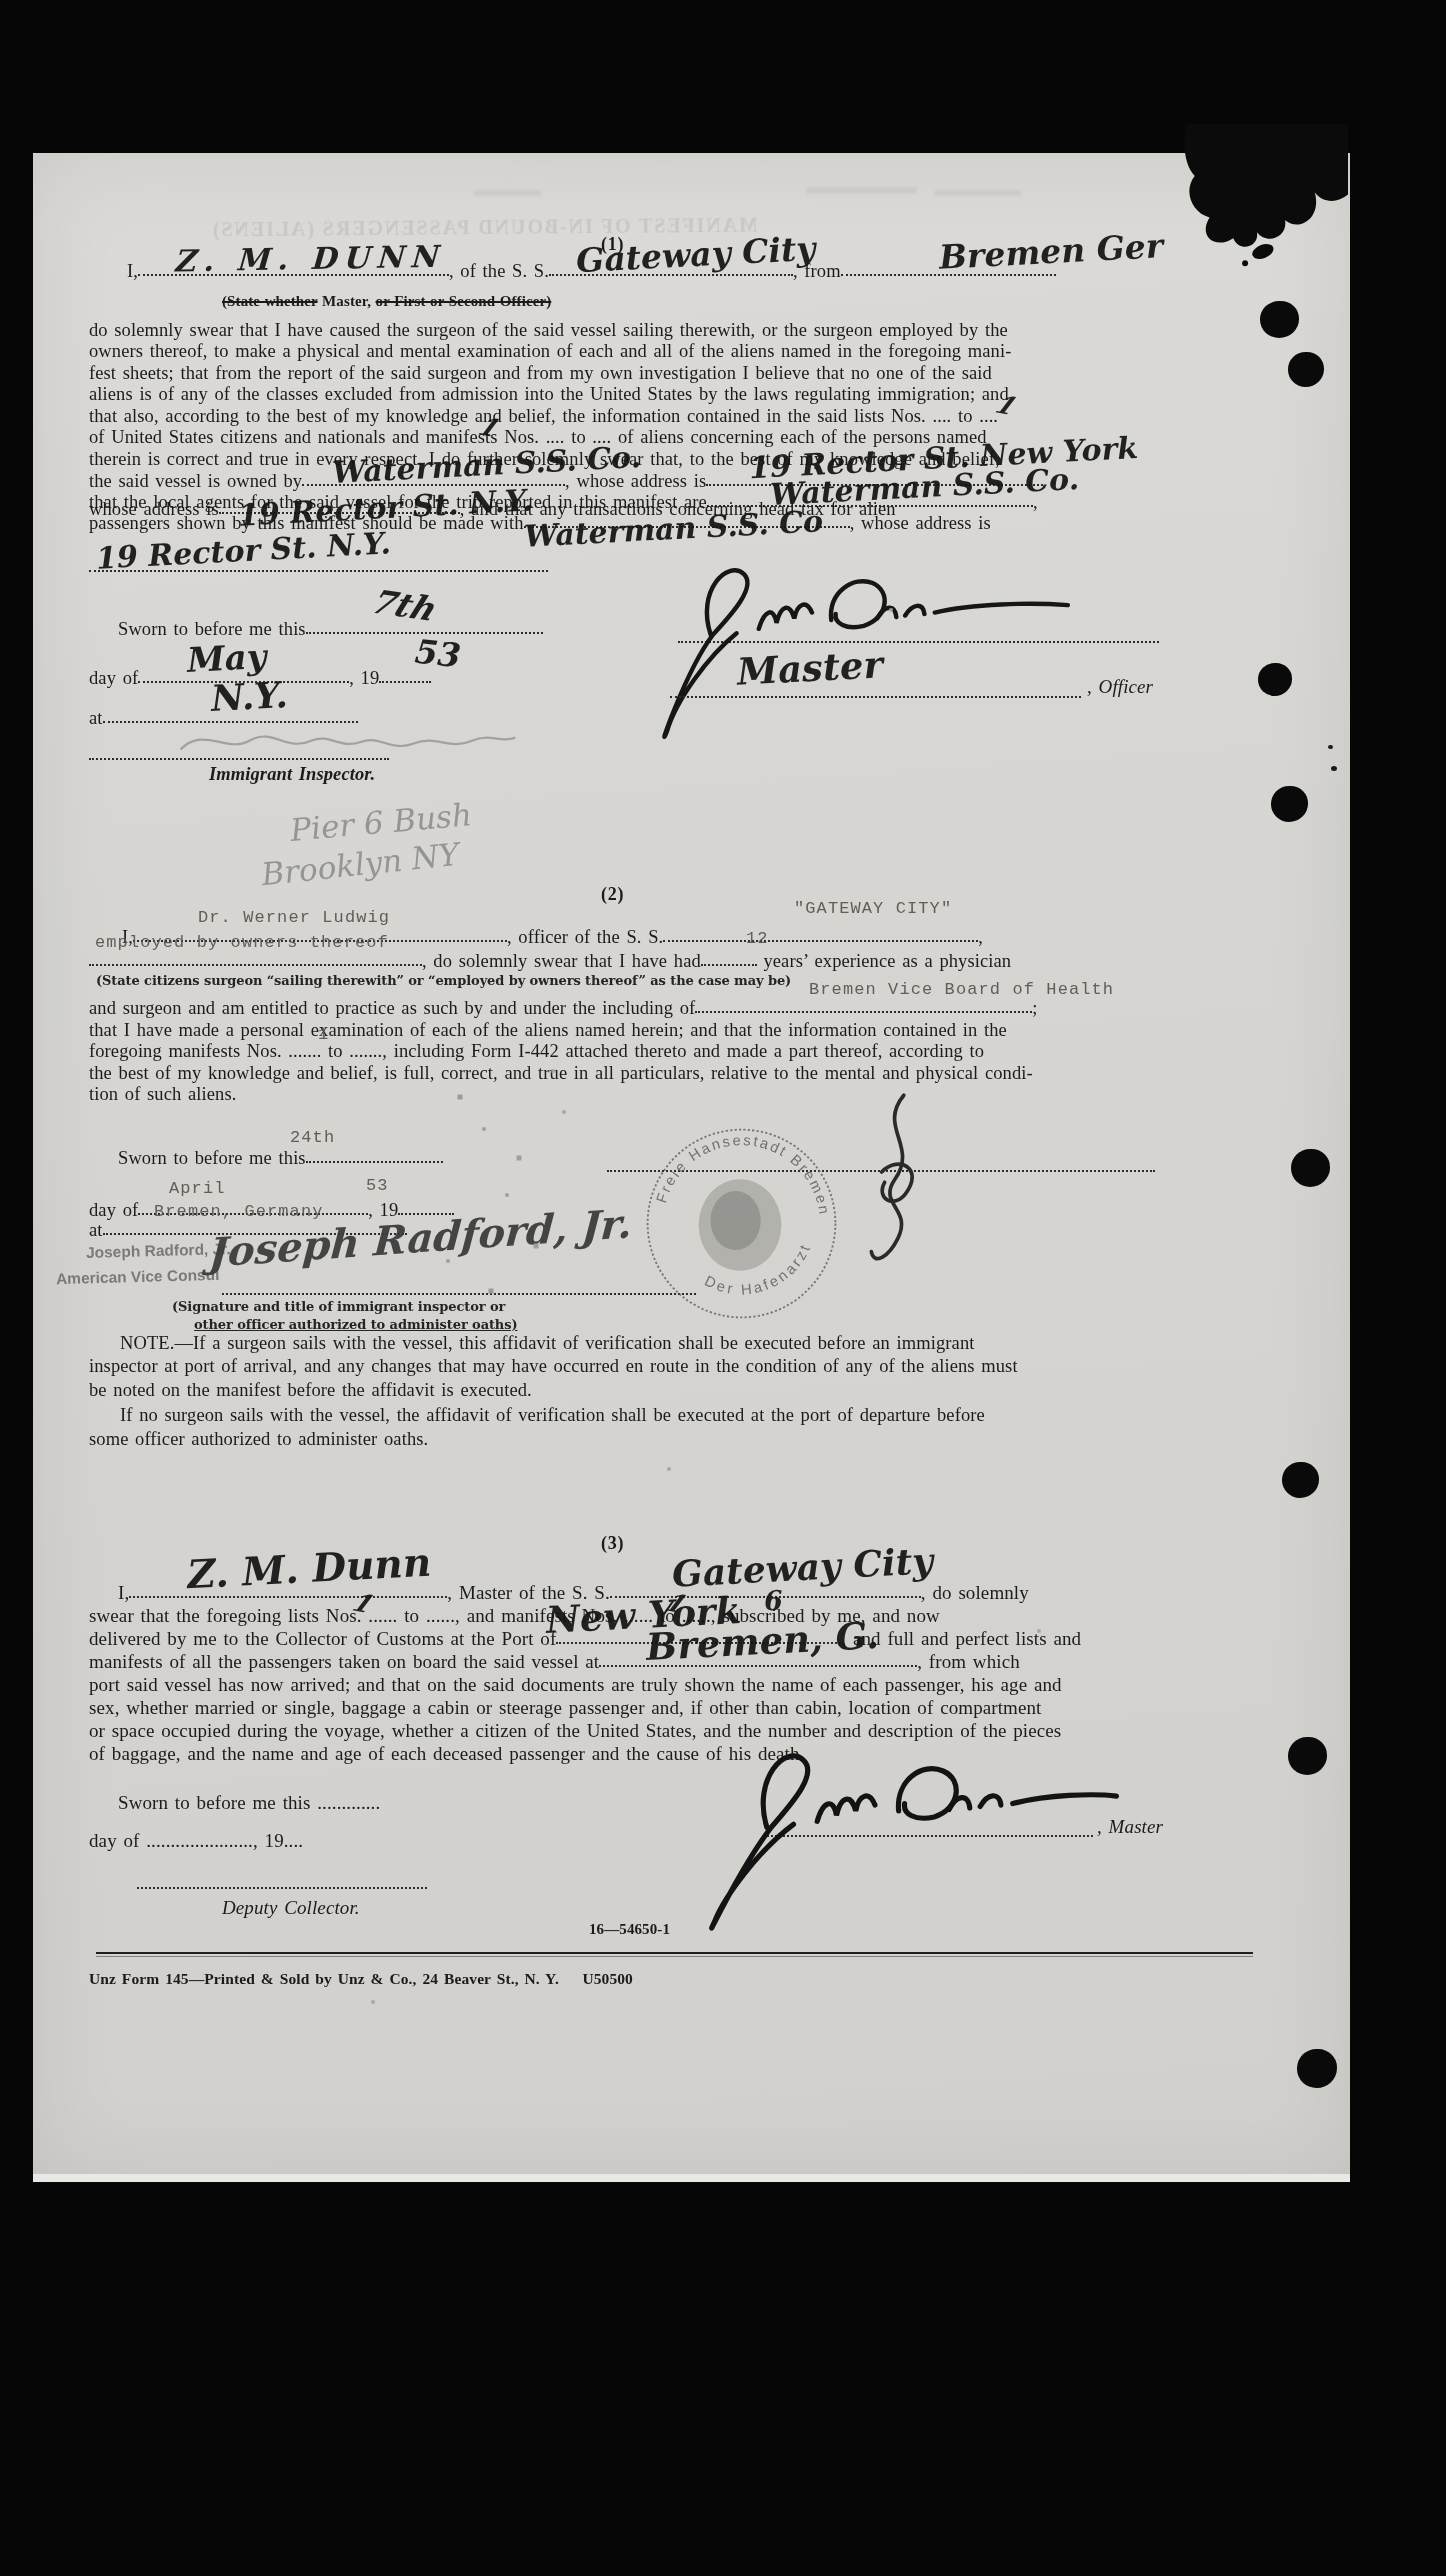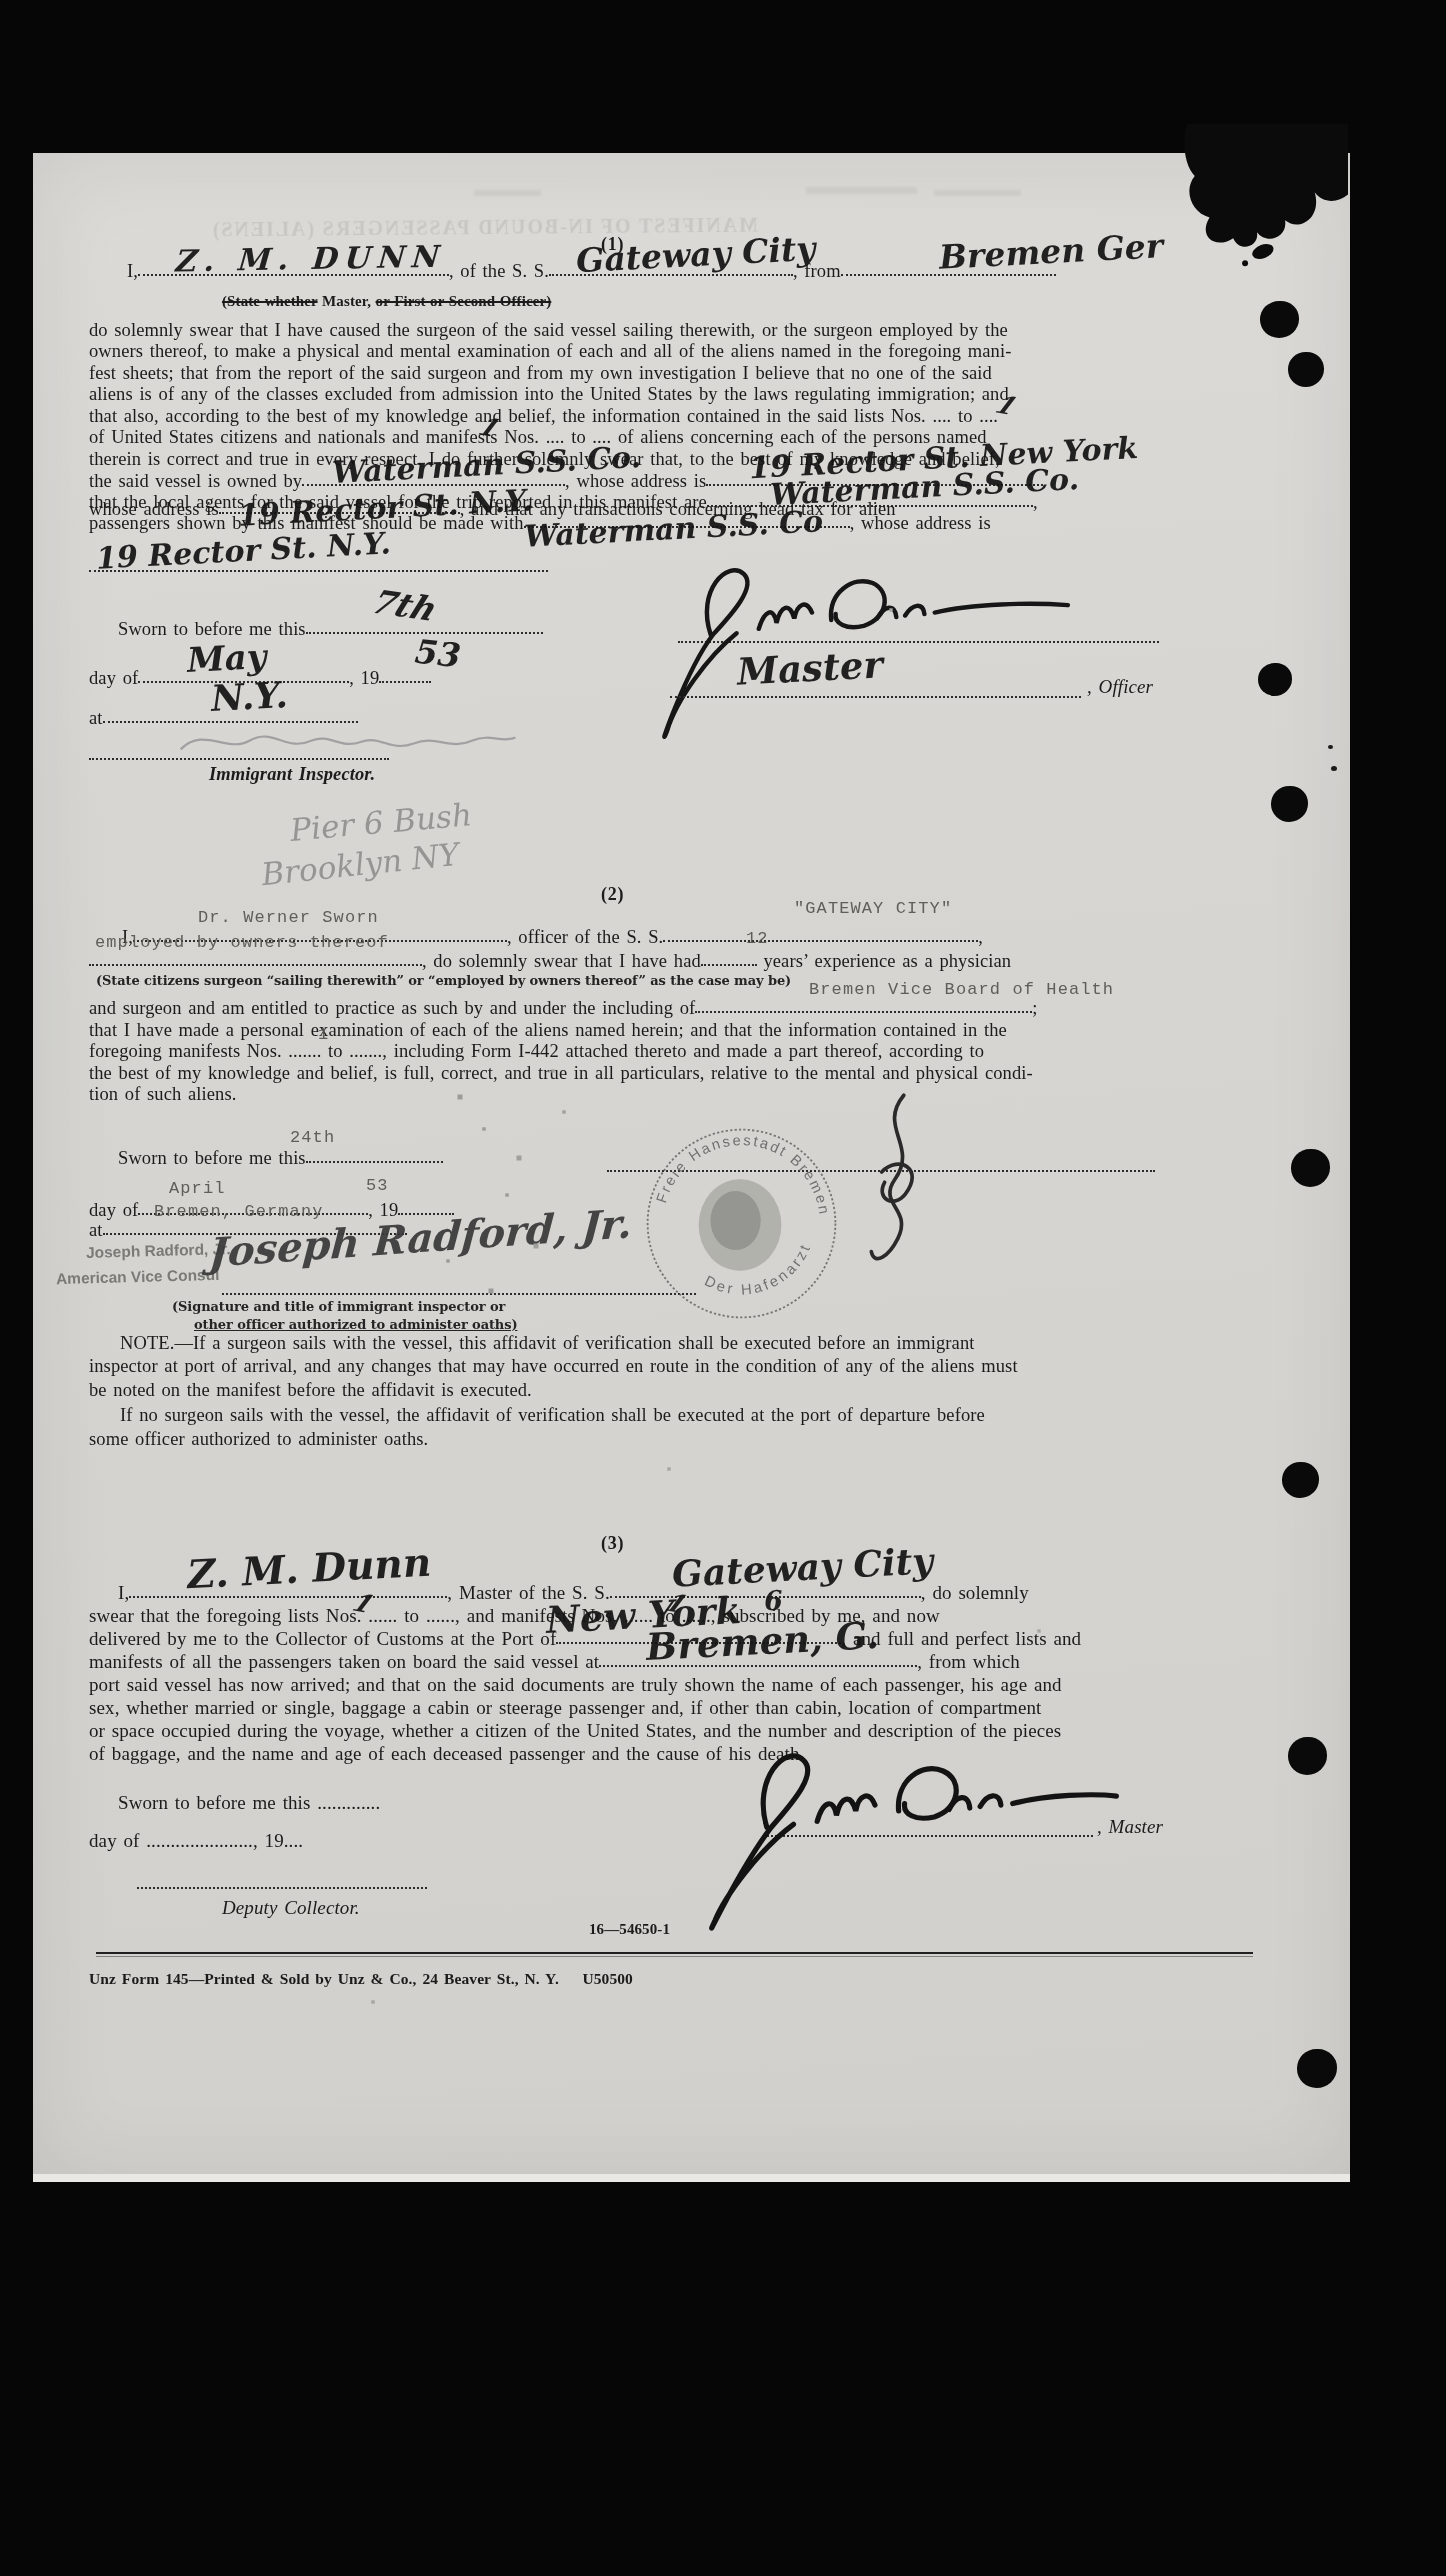--- a/index.html
+++ b/index.html
@@ -125,21 +125,21 @@
 <div class="row ital" style="left:209px;top:764px;font-weight:bold;">Immigrant Inspector.</div>
 
 <div class="hw pencil" style="left:290px;top:804px;font-size:31px;transform:rotate(-5deg);">Pier 6 Bush</div>
 <div class="hw pencil" style="left:261px;top:846px;font-size:31px;transform:rotate(-6deg);">Brooklyn NY</div>
 
 <div class="pnum" style="left:601px;top:884px;">(2)</div>
 
 <div class="row" style="left:122px;top:927px;">
   <span>I,</span><span class="d" style="width:374px;"></span><span>, officer of the S. S.</span><span class="d" style="width:315px;"></span><span>,</span>
 </div>
-<div class="tw" style="left:198px;top:908px;">Dr. Werner Sworn</div>
+<div class="tw" style="left:198px;top:908px;">Dr. Werner Ludwig</div>
 <div class="tw" style="left:794px;top:899px;">"GATEWAY CITY"</div>
 
 <div class="row" style="left:89px;top:951px;">
   <span class="d" style="width:333px;"></span><span>, do solemnly swear that I have had</span><span class="d" style="width:56px;"></span> <span>years’ experience as a physician</span>
 </div>
 <div class="tw" style="left:95px;top:933px;">employed by owners thereof</div>
 <div class="tw" style="left:746px;top:929px;">12</div>
 
 <div class="sp" style="left:96px;top:973px;">(State citizens surgeon “sailing therewith” or “employed by owners thereof” as the case may be)</div>
 

